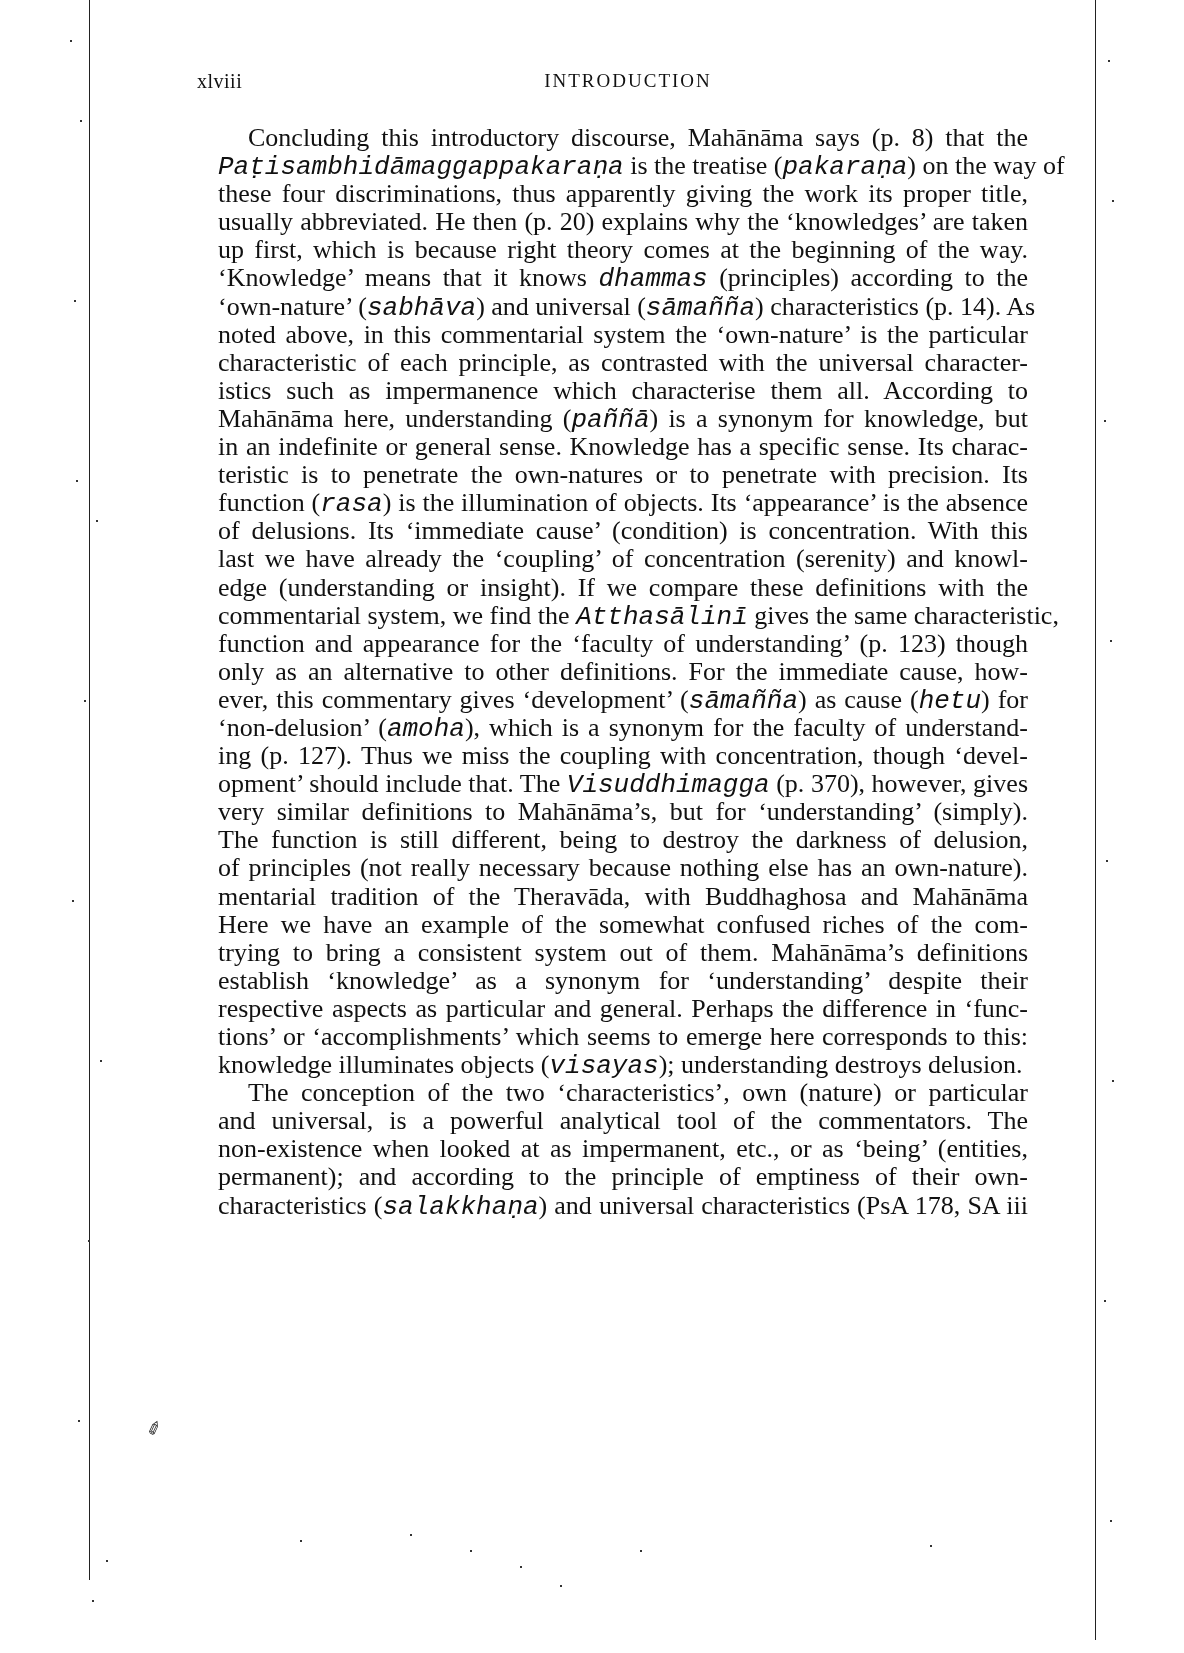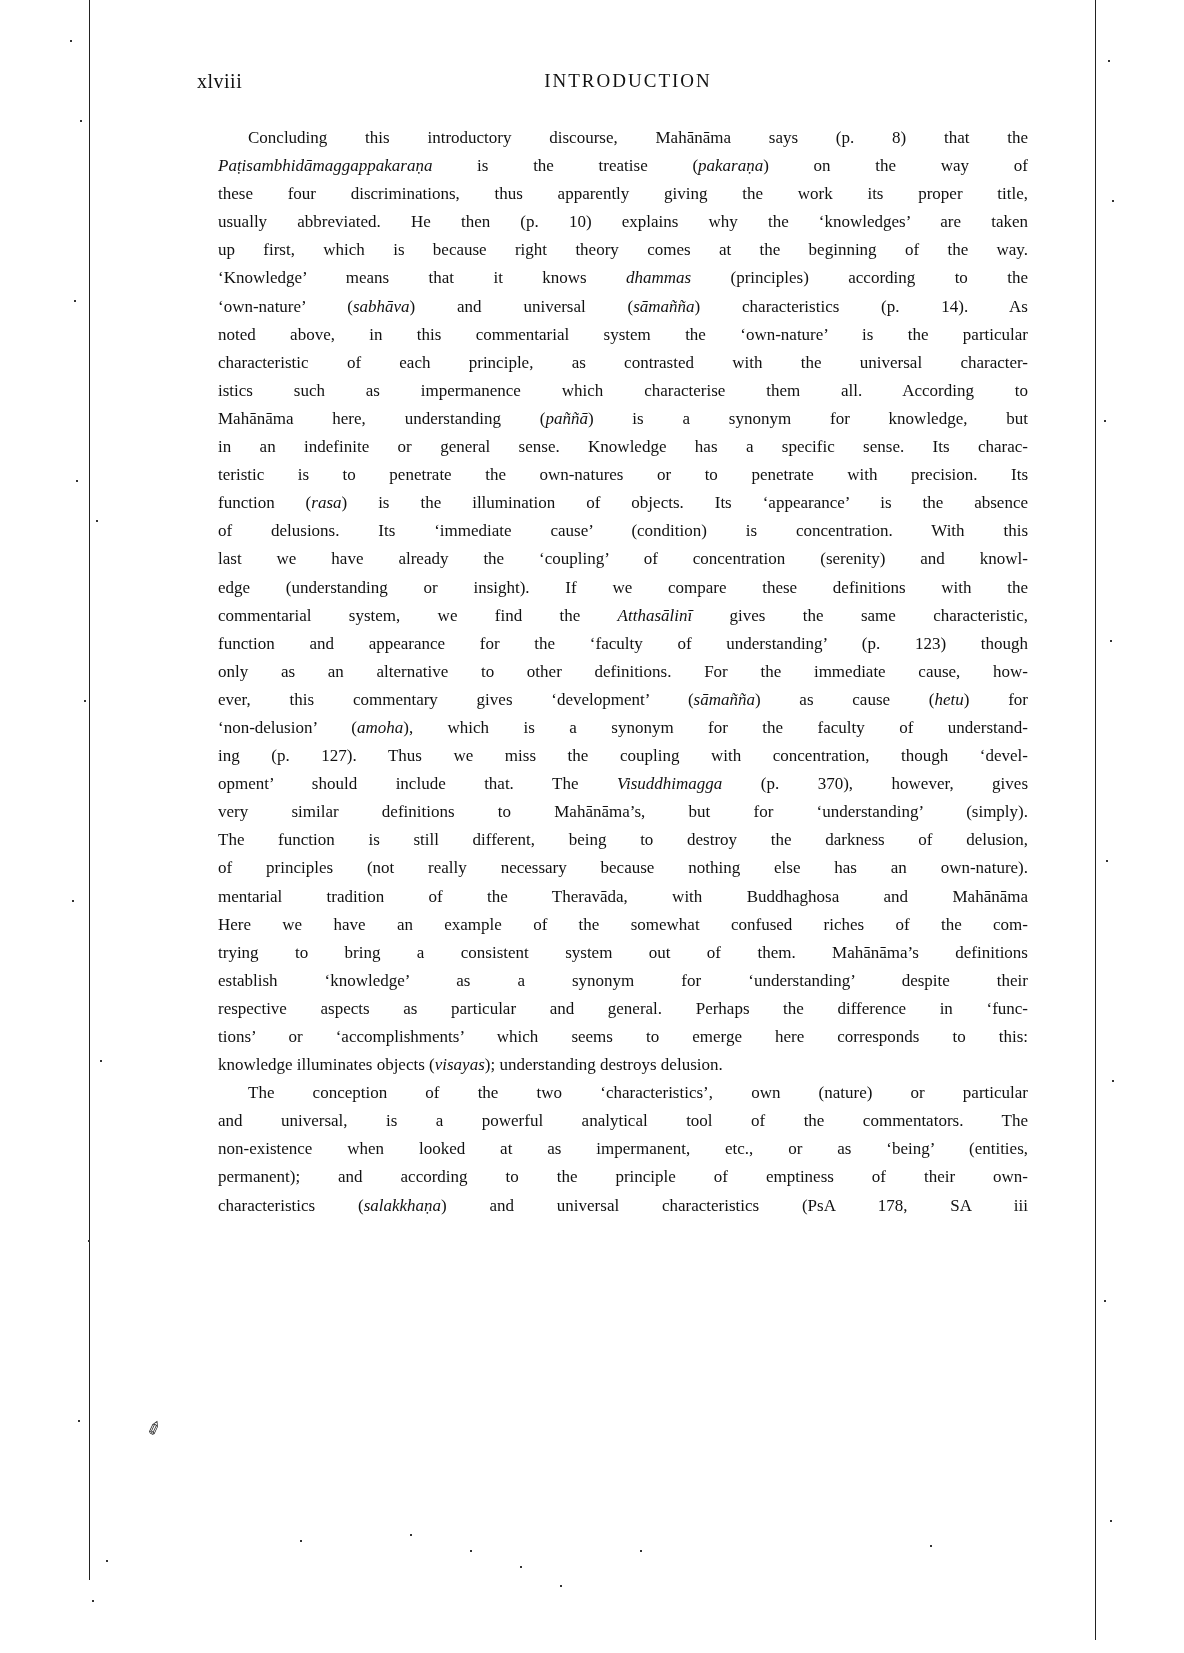--- a/index.html
+++ b/index.html
@@ -55,28 +55,28 @@
     }
     .text-body {
       position: absolute;
       top: 124px;
       left: 218px;
       width: 810px;
     }
     .line {
       height: 28.1px;
       line-height: 28.1px;
-      font-size: 17px;
+      font-size: 26px;
       white-space: nowrap;
       text-align: justify;
       text-align-last: justify;
     }
     .line.indent { padding-left: 30px; }
     .line.last { text-align-last: left; }
-    .line i { font-style: italic; }
+    .line i { font-style: italic; font-family: Liberation Mono, monospace; }
     .margin-mark {
       position: absolute;
       left: 147px;
       top: 1418px;
       font-size: 18px;
       transform: rotate(-20deg);
       color: #222;
     }
   </style>
 </head>
@@ -88,21 +88,21 @@
 <div class="page-header">
   <span class="folio">xlviii</span>
   <div class="running-title">INTRODUCTION</div>
 </div>
 
 <div class="text-body" id="text-body">
     <div>
       <div class="line indent"><span>Concluding this introductory discourse, Mahānāma says (p. 8) that the</span></div>
       <div class="line"><i>Paṭisambhidāmaggappakaraṇa</i><span> is the treatise (</span><i>pakaraṇa</i><span>) on the way of</span></div>
       <div class="line"><span>these four discriminations, thus apparently giving the work its proper title,</span></div>
-      <div class="line"><span>usually abbreviated. He then (p. 10) explains why the ‘knowledges’ are taken</span></div>
+      <div class="line"><span>usually abbreviated. He then (p. 20) explains why the ‘knowledges’ are taken</span></div>
       <div class="line"><span>up first, which is because right theory comes at the beginning of the way.</span></div>
       <div class="line"><span>‘Knowledge’ means that it knows </span><i>dhammas</i><span> (principles) according to the</span></div>
       <div class="line"><span>‘own-nature’ (</span><i>sabhāva</i><span>) and universal (</span><i>sāmañña</i><span>) characteristics (p. 14). As</span></div>
       <div class="line"><span>noted above, in this commentarial system the ‘own-nature’ is the particular</span></div>
       <div class="line"><span>characteristic of each principle, as contrasted with the universal character-</span></div>
       <div class="line"><span>istics such as impermanence which characterise them all. According to</span></div>
       <div class="line"><span>Mahānāma here, understanding (</span><i>paññā</i><span>) is a synonym for knowledge, but</span></div>
       <div class="line"><span>in an indefinite or general sense. Knowledge has a specific sense. Its charac-</span></div>
       <div class="line"><span>teristic is to penetrate the own-natures or to penetrate with precision. Its</span></div>
       <div class="line"><span>function (</span><i>rasa</i><span>) is the illumination of objects. Its ‘appearance’ is the absence</span></div>

